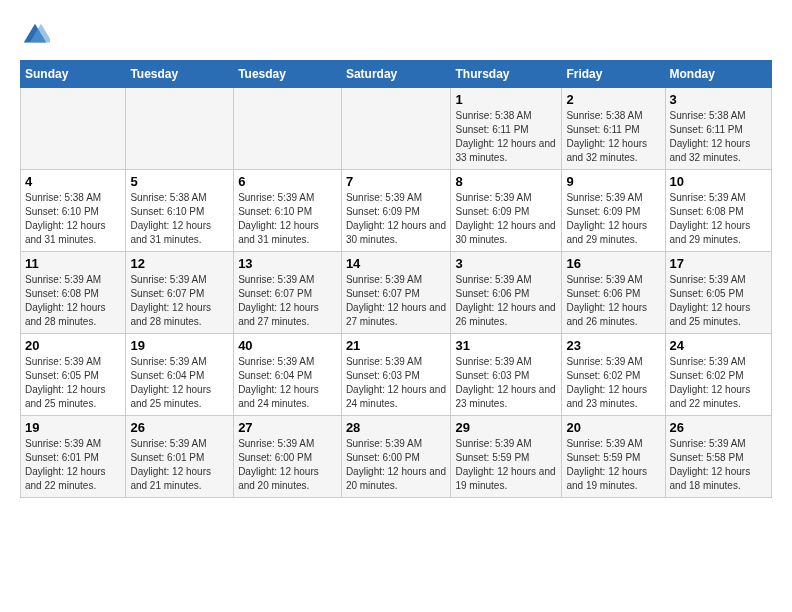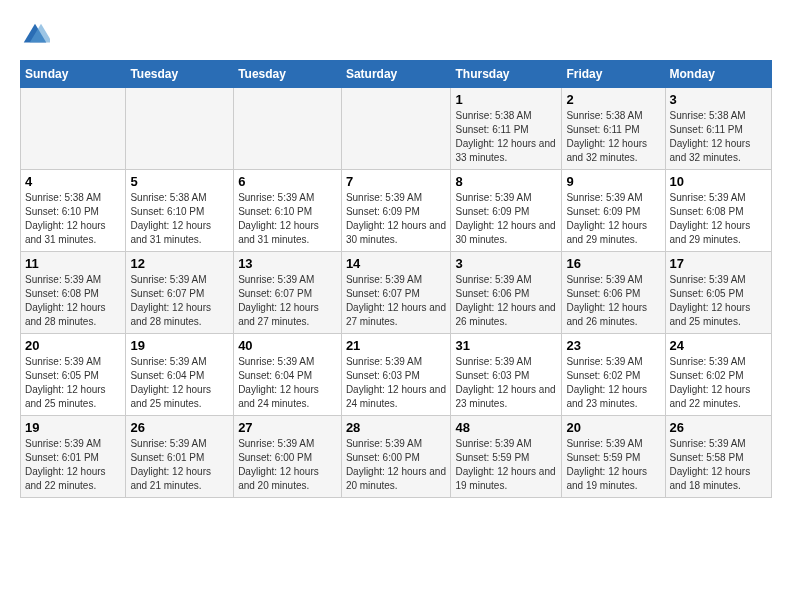--- a/index.html
+++ b/index.html
@@ -244,21 +244,21 @@
         </td>
         <td>
           <span class="day-number">27</span>
           <div class="day-info">Sunrise: 5:39 AM<br>Sunset: 6:00 PM<br>Daylight: 12 hours and 20 minutes.</div>
         </td>
         <td>
           <span class="day-number">28</span>
           <div class="day-info">Sunrise: 5:39 AM<br>Sunset: 6:00 PM<br>Daylight: 12 hours and 20 minutes.</div>
         </td>
         <td>
-          <span class="day-number">48</span>
+          <span class="day-number">29</span>
           <div class="day-info">Sunrise: 5:39 AM<br>Sunset: 5:59 PM<br>Daylight: 12 hours and 19 minutes.</div>
         </td>
         <td>
           <span class="day-number">20</span>
           <div class="day-info">Sunrise: 5:39 AM<br>Sunset: 5:59 PM<br>Daylight: 12 hours and 19 minutes.</div>
         </td>
         <td>
           <span class="day-number">26</span>
           <div class="day-info">Sunrise: 5:39 AM<br>Sunset: 5:58 PM<br>Daylight: 12 hours and 18 minutes.</div>
         </td>

